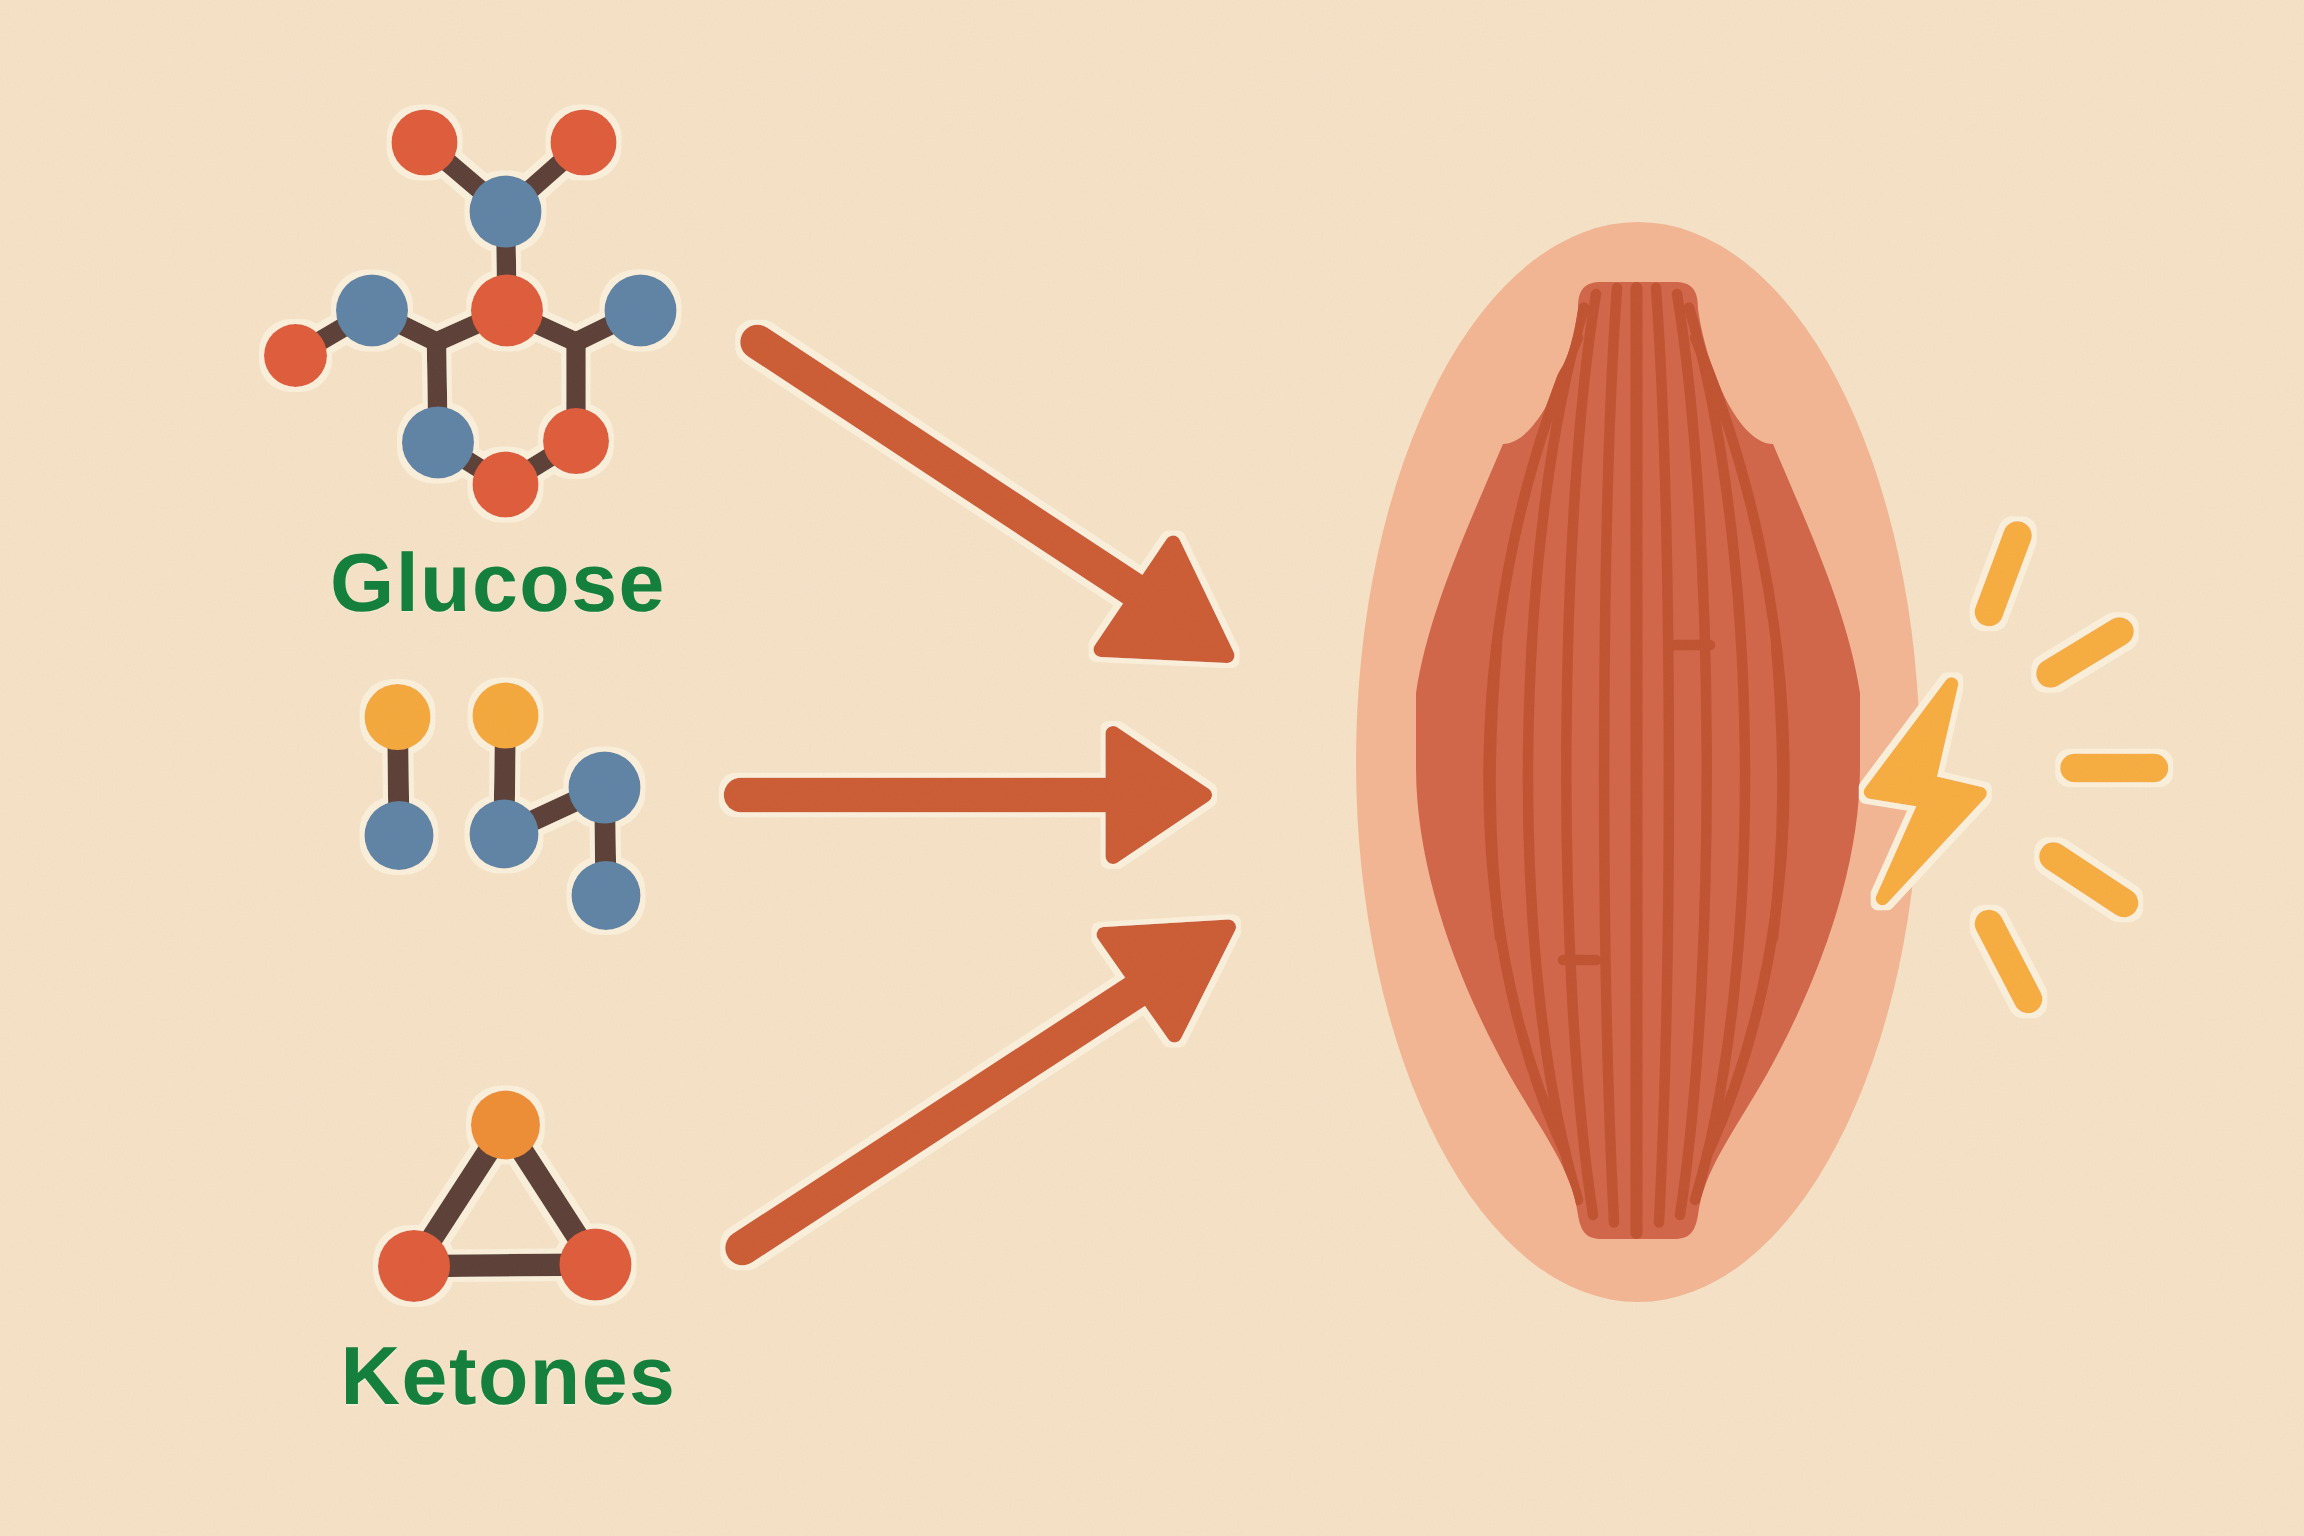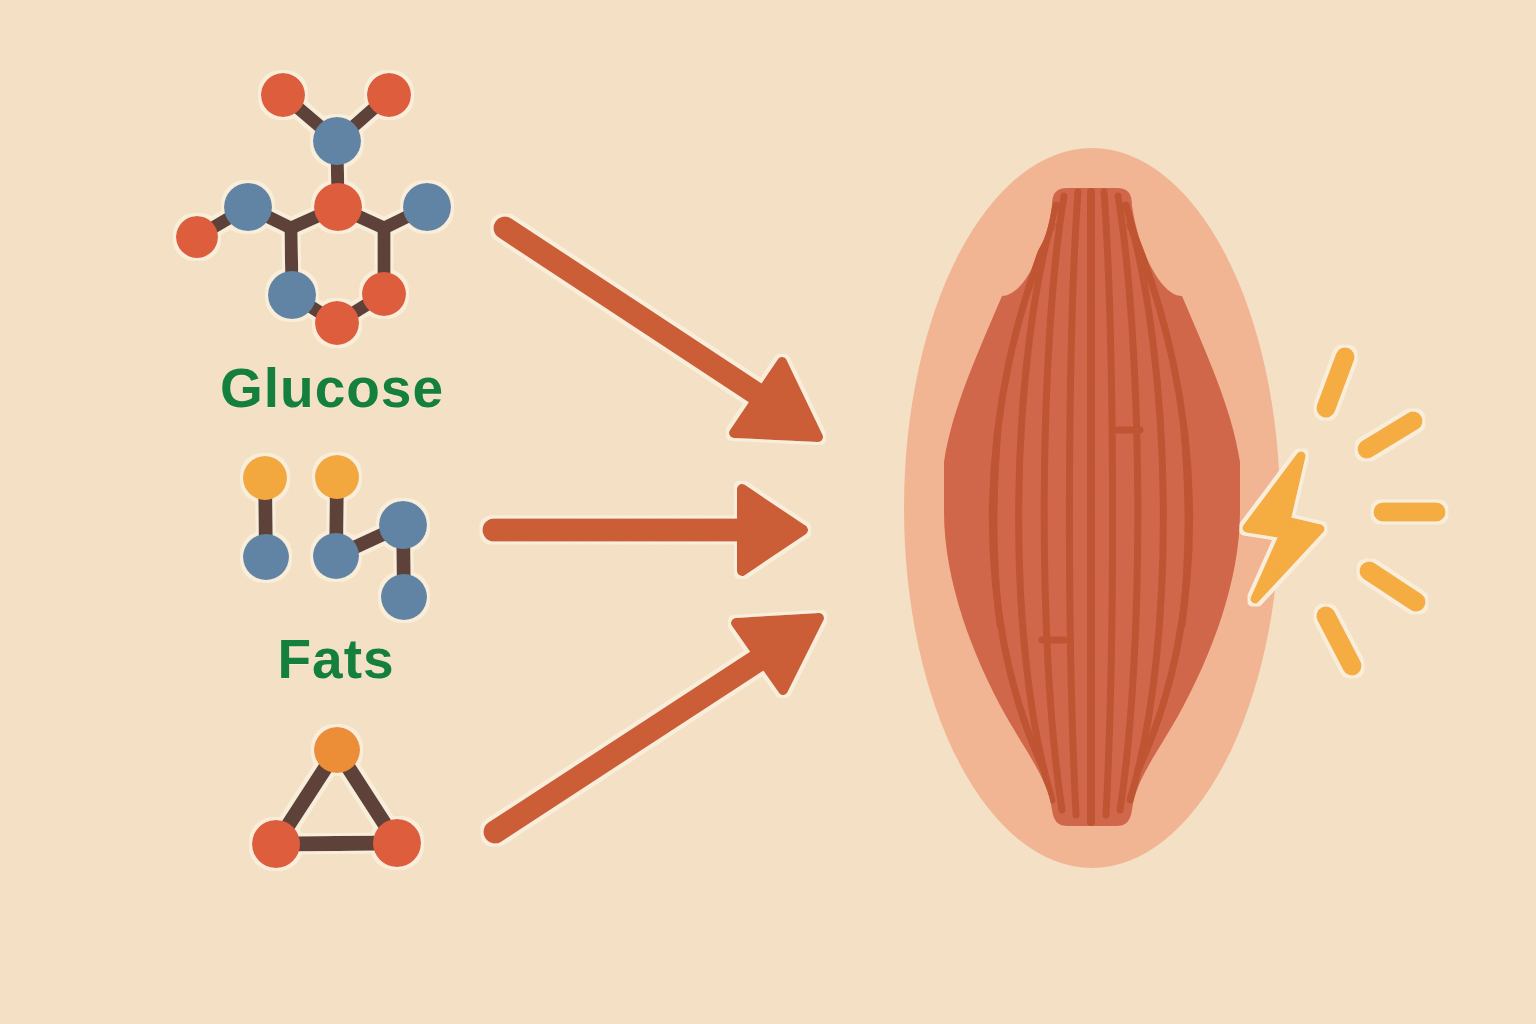--- a/index.html
+++ b/index.html
@@ -162,14 +162,14 @@
         <path d="M1383 512 L1436 512"></path>
         <path d="M1369 571 L1416 602"></path>
         <path d="M1326 616 L1352 666"></path>
       </g>
     </g>
 
     <rect x="0" y="0" width="1536" height="1024" filter="url(#grain)"></rect>
   </svg>
 
   <div class="mol-label" id="label-glucose">Glucose</div>
-  <div class="mol-label" id="label-fats">Fats</div>
+  <div class="mol-label" id="label-ketones">Ketones</div>
 </div>
 
 </body></html>

